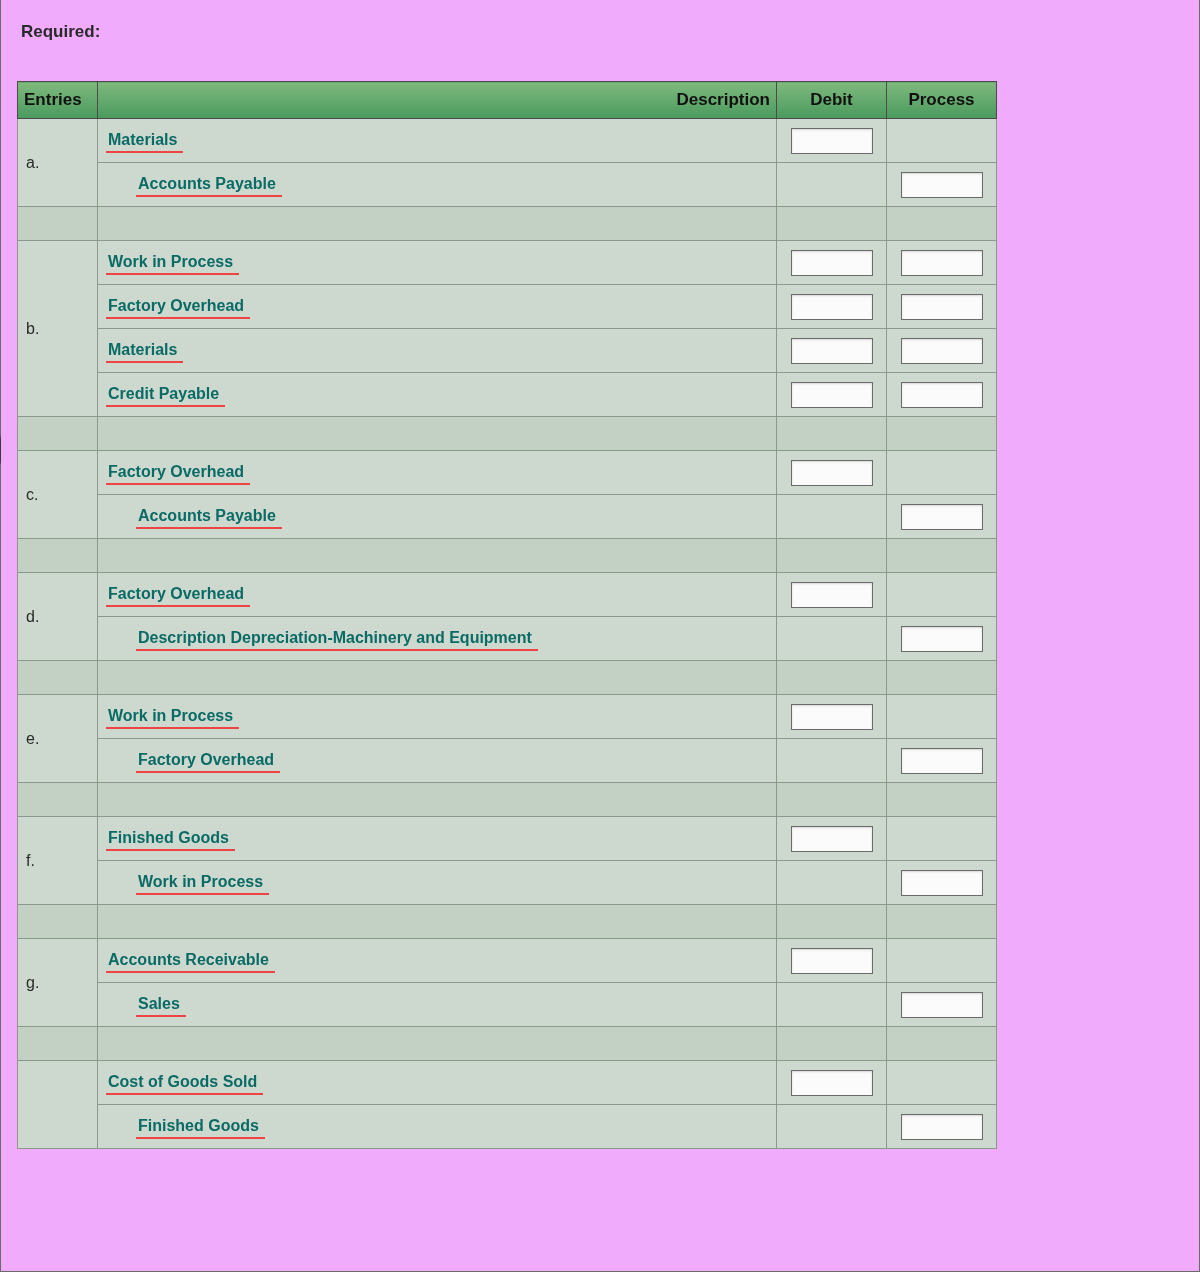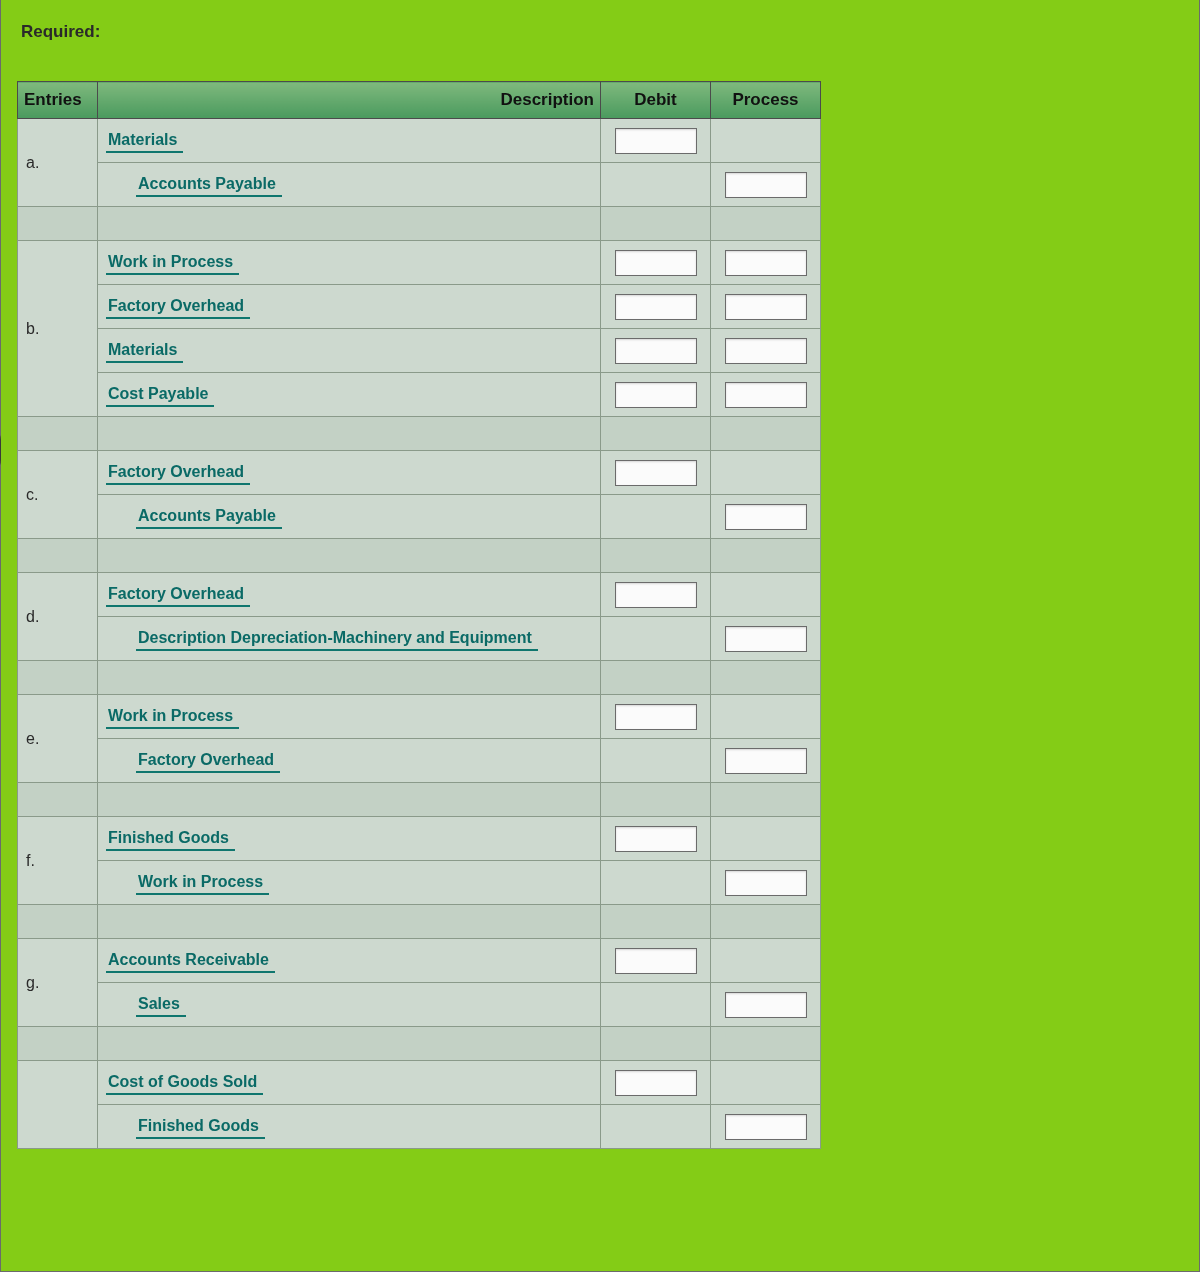--- a/index.html
+++ b/index.html
@@ -3,21 +3,21 @@
 <meta charset="utf-8">
 <style>
   * { box-sizing: border-box; margin: 0; padding: 0; }
   body {
     font-family: Verdana, Geneva, sans-serif;
     background: #d8dfe0;
     padding: 0;
     width: 1200px;
   }
   .page {
-    background: #84cc16;
+    background: #f0abfc;
     border: 1px solid #6b6b6b;
     border-top: none;
     min-height: 1272px;
     position: relative;
   }
   .instructions {
     padding: 18px 20px 24px 20px;
     color: #2a2a2a;
     font-size: 17px;
     line-height: 1.6;
@@ -32,21 +32,21 @@
     top: 428px;
     width: 12px;
     height: 44px;
     border: 2px solid #3a3a3a;
     border-left: none;
     border-radius: 0 12px 12px 0;
     background: #dbe1e1;
   }
   table.journal {
     border-collapse: collapse;
-    width: 804px;
+    width: 980px;
     margin-left: 16px;
   }
   table.journal th {
     background: linear-gradient(#7fb97d,#4a9a5e);
     color: #111;
     font-weight: bold;
     font-size: 17px;
     padding: 8px 6px;
     border: 1px solid #4b4b4b;
     text-align: center;
@@ -62,21 +62,21 @@
     background: #cdd9cf;
     font-size: 16px;
     color: #2a2a2a;
   }
   tr.spacer td { background:#c3d1c5; height:34px; border-top:1px solid #8a9a8a; border-bottom:1px solid #8a9a8a;}
   td.entry-label { font-weight: normal; color:#444; vertical-align: top; padding-top:10px;}
   .acct {
     display: inline-block;
     color: #0a6a66;
     font-weight: bold;
-    border-bottom: 2px solid #0f766e;
+    border-bottom: 2px solid #ef4444;
     padding: 2px 6px 2px 2px;
   }
   .indent1 { margin-left: 0px; }
   .indent2 { margin-left: 30px; }
   td.amt-cell { text-align: center; }
   input.amt {
     width: 82px;
     height: 26px;
     border: 1px solid #6b6b6b;
     background: #fbfbfb;
@@ -132,21 +132,21 @@
           <td><span class="acct indent1">Factory Overhead</span></td>
           <td class="amt-cell"><input class="amt" type="text" style=""></td>
           <td class="amt-cell"><input class="amt" type="text" style=""></td>
         </tr>
         <tr>
           <td><span class="acct indent1">Materials</span></td>
           <td class="amt-cell"><input class="amt" type="text" style=""></td>
           <td class="amt-cell"><input class="amt" type="text" style=""></td>
         </tr>
         <tr>
-          <td><span class="acct indent1">Cost Payable</span></td>
+          <td><span class="acct indent1">Credit Payable</span></td>
           <td class="amt-cell"><input class="amt" type="text" style=""></td>
           <td class="amt-cell"><input class="amt" type="text" style=""></td>
         </tr>
         <tr class="spacer">
           <td></td>
           <td></td>
           <td></td>
           <td></td>
         </tr>
         <tr>

